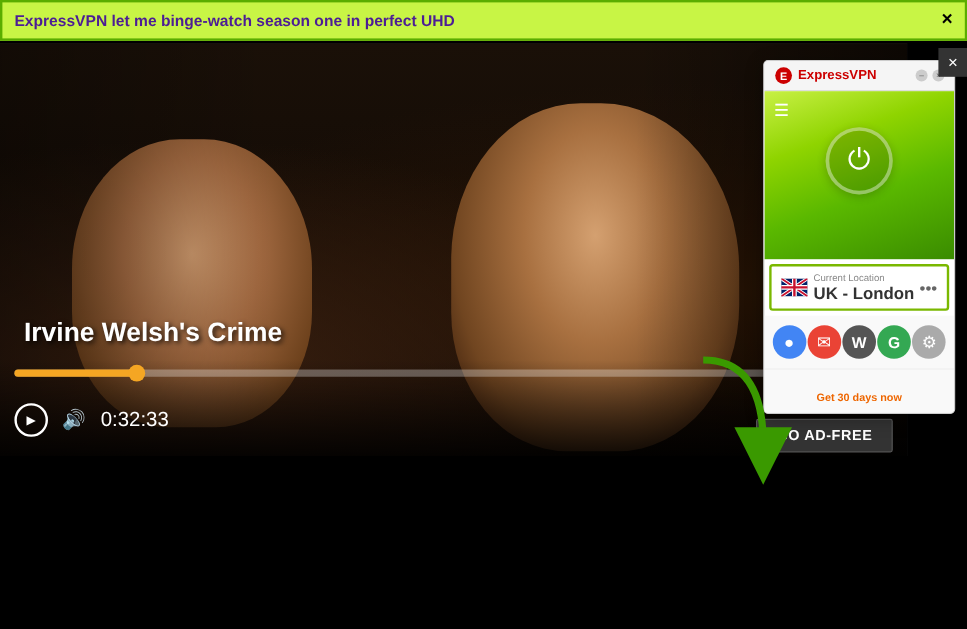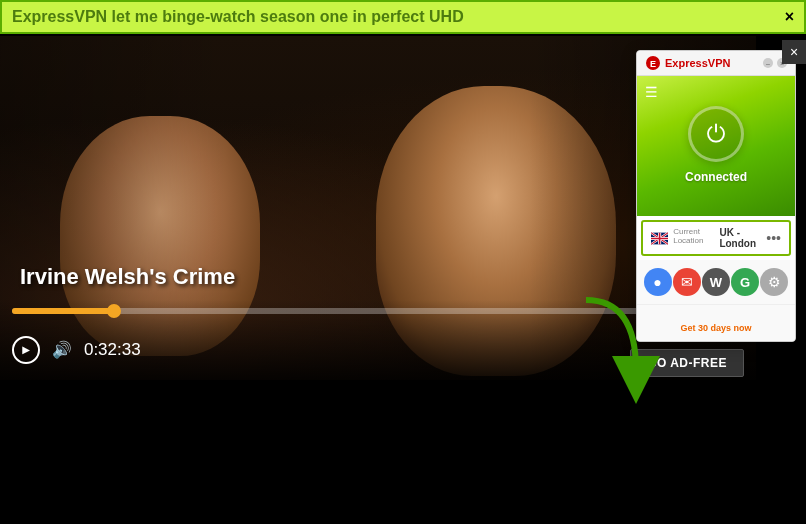--- a/index.html
+++ b/index.html
@@ -19,23 +19,23 @@
       left: 0;
       right: 0;
       background: #c8f545;
       border: 2px solid #5aad00;
       padding: 6px 10px;
       z-index: 100;
       display: flex;
       align-items: center;
     }
     .annotation-text {
-      font-size: 16px;
-      font-weight: bold;
-      color: #4d7c0f;
+      font-size: 13px;
+      font-weight: bold;
+      color: #4c1d95;
       flex: 1;
     }
     .annotation-close {
       font-size: 16px;
       font-weight: bold;
       color: #000;
       cursor: pointer;
       margin-left: 8px;
     }
 
@@ -306,30 +306,30 @@
       margin: 4px;
       padding: 5px 8px;
       border-radius: 3px;
       display: flex;
       align-items: center;
       justify-content: space-between;
     }
 
     .location-info {
       display: flex;
-      flex-direction: row;
+      flex-direction: column;
     }
 
     .location-label {
       font-size: 8px;
       color: #888;
     }
 
     .location-name {
-      font-size: 10px;
+      font-size: 14px;
       font-weight: bold;
       color: #333;
     }
 
     .location-left {
       display: flex;
       align-items: center;
     }
 
     .location-dots {
@@ -466,21 +466,20 @@
 
   <div class="vpn-main">
     <span class="vpn-hamburger">☰</span>
 
     <div class="power-btn-container">
       <div class="power-btn">
         <span class="power-icon">⏻</span>
       </div>
     </div>
 
-    <div class="connected-text">Connected</div>
   </div>
 
   <div class="location-row">
     <div class="location-left">
 
       <svg width="22" height="15" viewBox="0 0 22 15" style="margin-right:5px">
         <rect width="22" height="15" fill="#012169"></rect>
         <path d="M0,0 L22,15 M22,0 L0,15" stroke="#fff" stroke-width="3"></path>
         <path d="M0,0 L22,15 M22,0 L0,15" stroke="#C8102E" stroke-width="1.5"></path>
         <path d="M11,0 V15 M0,7.5 H22" stroke="#fff" stroke-width="4"></path>

